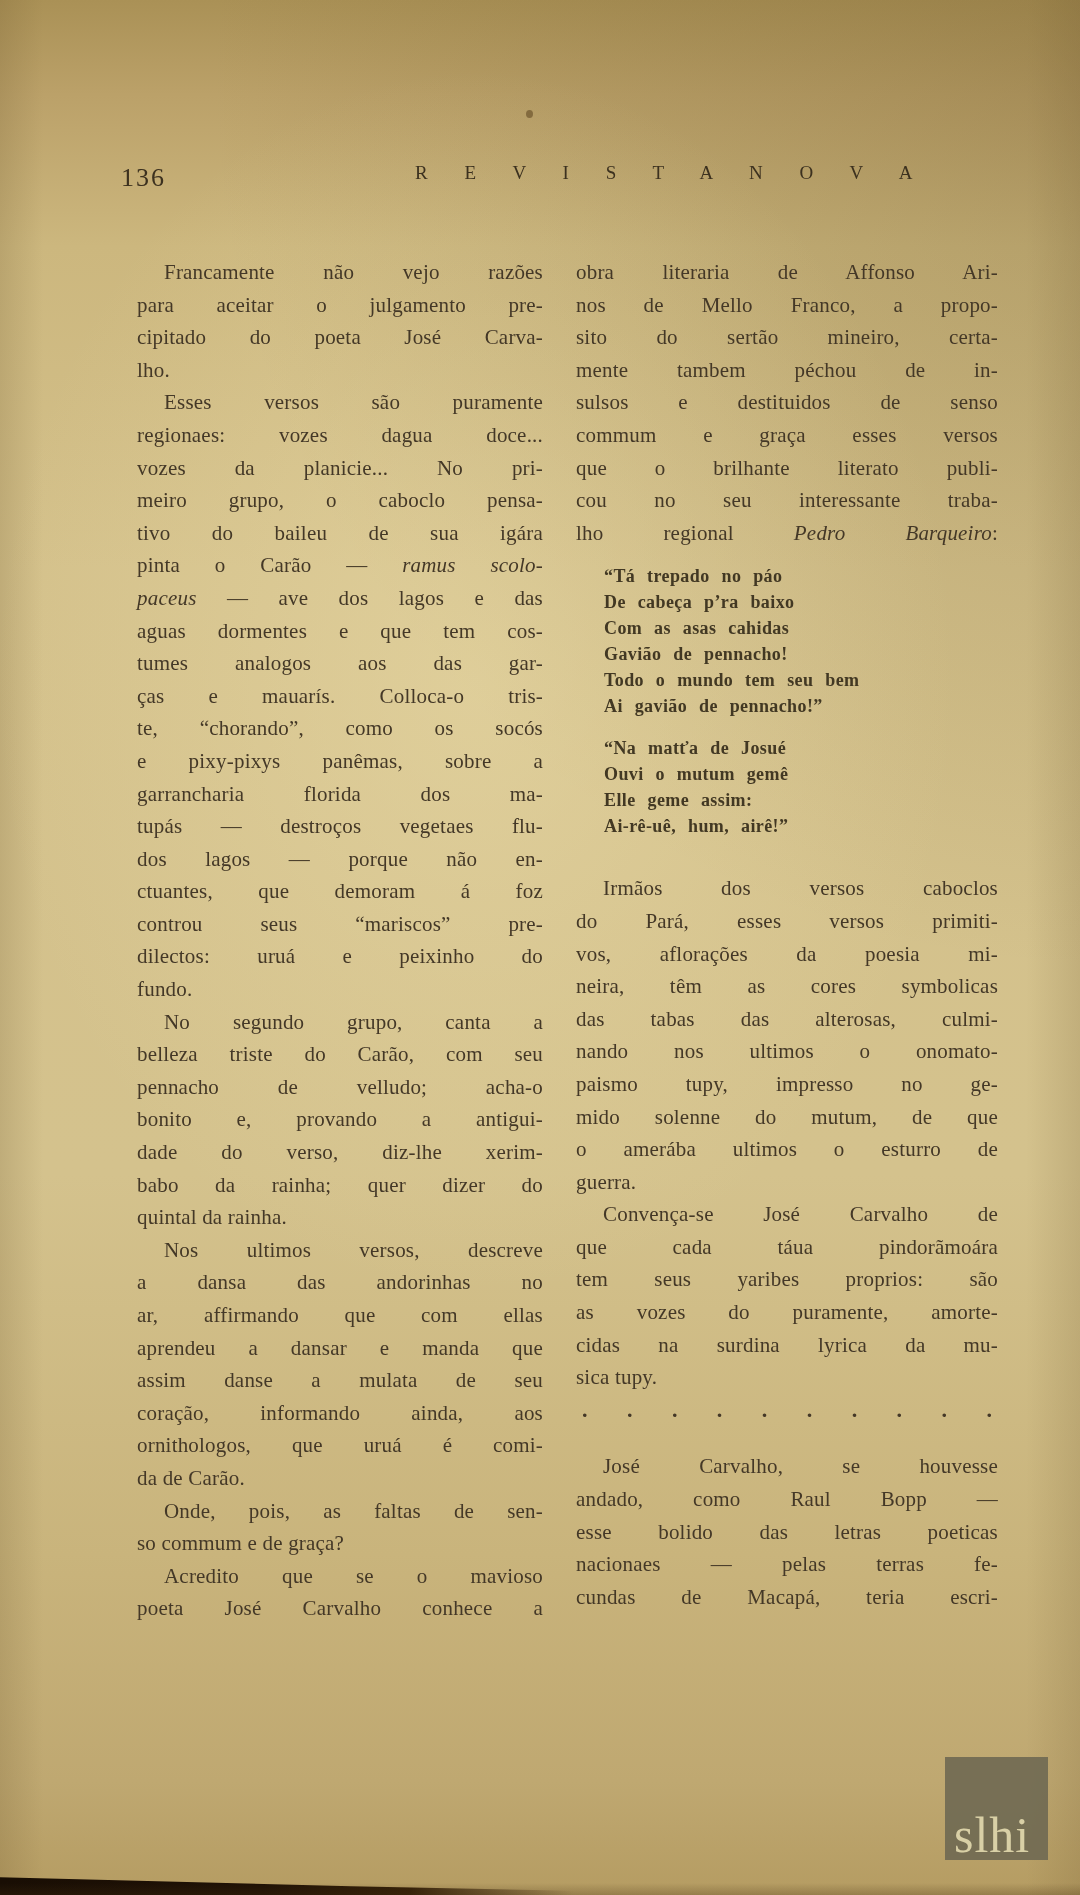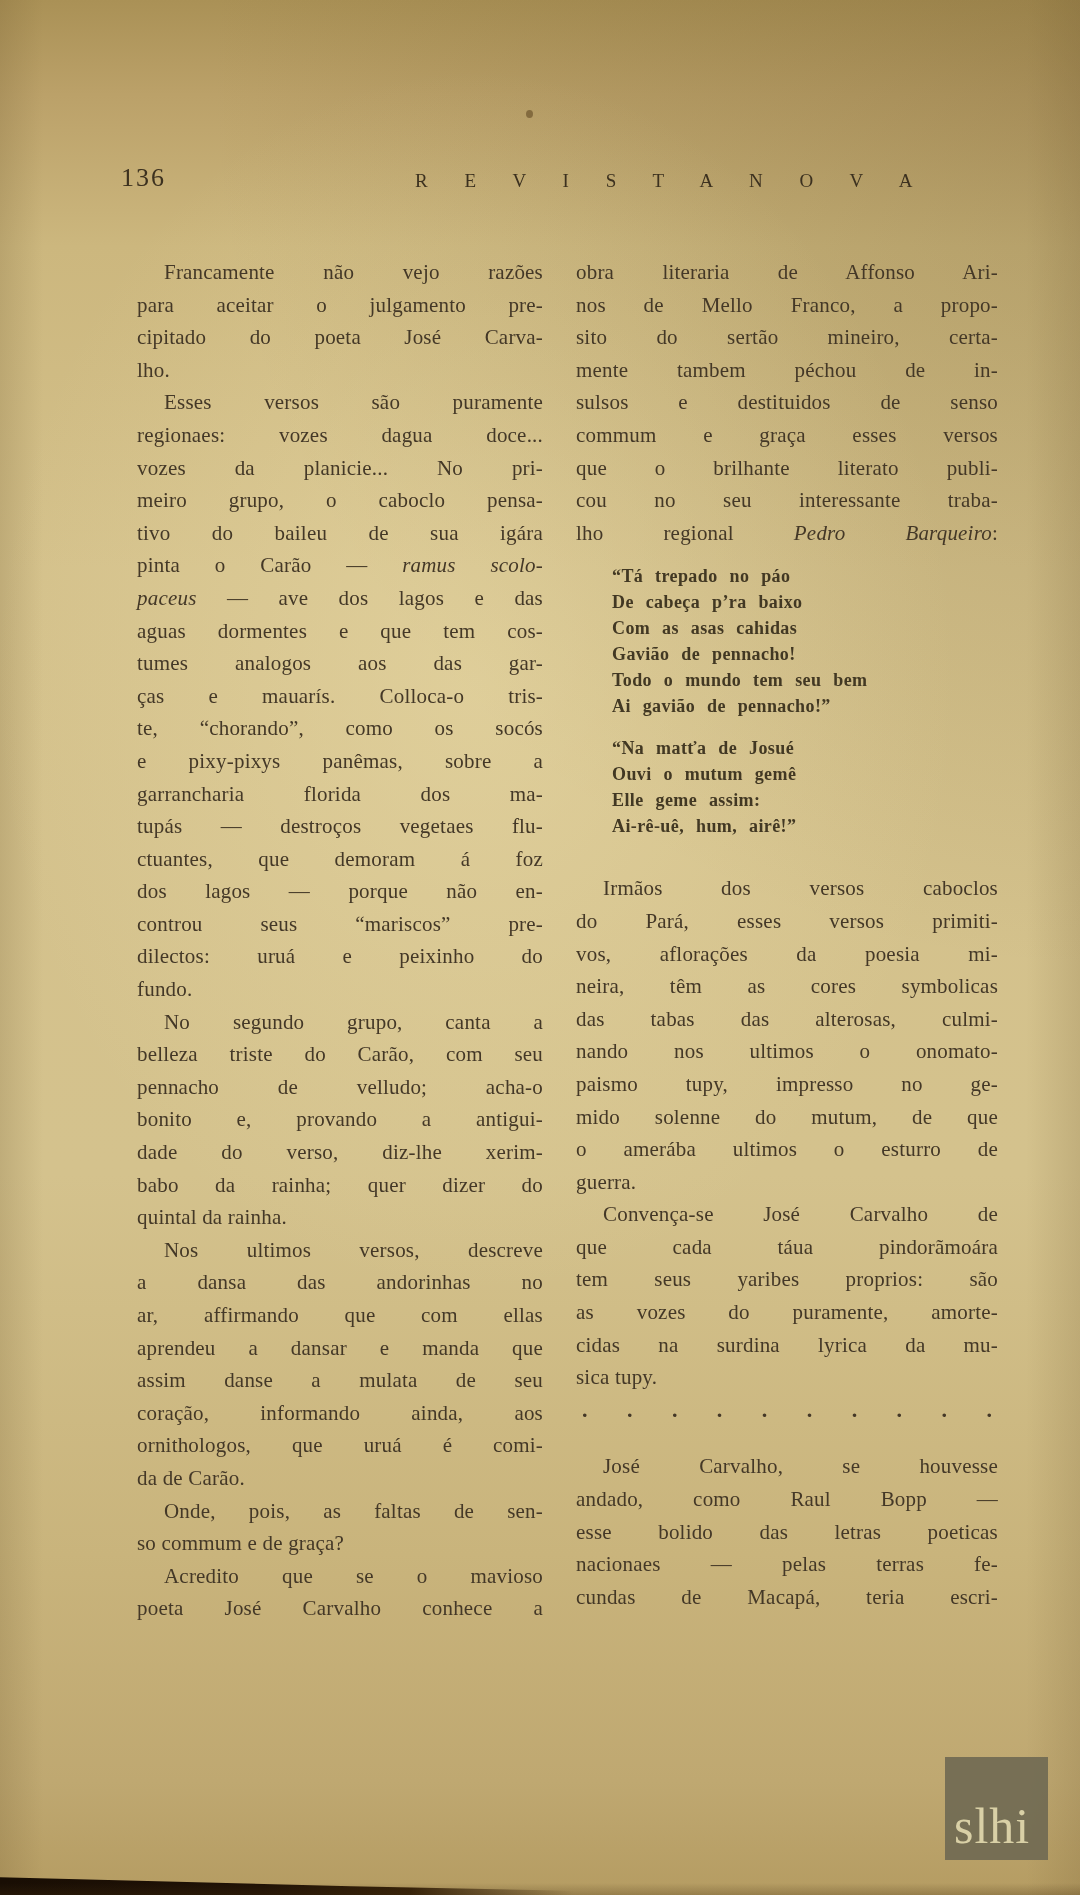--- a/index.html
+++ b/index.html
@@ -7,38 +7,38 @@
   .scan{
     position:relative;width:1080px;height:1895px;overflow:hidden;
     font-family:"Liberation Serif",serif;color:#453a26;
     background:
       radial-gradient(ellipse 62% 45% at 44% 36%, rgba(238,224,174,0.42), rgba(238,224,174,0) 72%),
       radial-gradient(circle at 102% 4%, rgba(108,86,40,0.28), rgba(108,86,40,0) 42%),
       linear-gradient(to right, rgba(108,86,45,0.20), rgba(108,86,45,0) 4%, rgba(108,86,45,0) 95%, rgba(108,86,45,0.18) 100%),
       linear-gradient(180deg,#aa9156 0%,#bba169 5%,#ccb77e 13%,#d4c18b 30%,#d4c28d 62%,#c9b47c 82%,#bfa871 94%,#b59c62 100%);
   }
   .header-num{position:absolute;left:121px;top:163px;font-size:26px;letter-spacing:2px;color:#3c311f}
-  .header-title{position:absolute;left:415px;top:170px;width:280px;text-align:center;
+  .header-title{position:absolute;left:415px;top:162px;width:280px;text-align:center;
     font-size:19px;letter-spacing:7px;word-spacing:18px;white-space:nowrap;color:#3c311f}
   .col{position:absolute;top:256px;font-size:21px;line-height:32.6px;text-align:justify;color:#443827}
   .col.c-left{left:137px;width:406px}
   .col.c-right{left:576px;width:422px}
   .ln{height:32.6px;text-align-last:justify;letter-spacing:0.2px;white-space:nowrap0}
   .ln.nj{text-align-last:left}
   .ln.ind{text-indent:27px}
-  .ln.poem{height:26px;line-height:26px;font-size:18px;margin-left:36px;
+  .ln.poem{height:26px;line-height:26px;font-size:18px;margin-left:28px;
     text-align:center;text-align-last:left;word-spacing:7px;letter-spacing:0.4px;
     font-weight:bold;color:#423823}
   .it{font-style:italic}
   .dots{display:flex;justify-content:space-between;align-items:center;height:32.6px;
     padding:0 6px;font-size:22px;font-weight:bold;color:#443827}
   .gap{width:100%}
   .watermark{position:absolute;left:945px;top:1757px;width:103px;height:103px;
     background:rgba(113,107,83,0.93);display:flex;align-items:flex-end;
-    padding:0 0 12px 9px;box-sizing:border-box}
+    padding:0 0 3px 9px;box-sizing:border-box}
   .watermark span{font-size:50px;line-height:44px;color:#d9d0a6;letter-spacing:1px}
   .edge-shadow{position:absolute;left:0;top:1869px;width:585px;height:26px;
     background:linear-gradient(to right,#190e04 0%,#1f1105 45%,#342008 70%,rgba(90,60,25,0) 98%);
     clip-path:polygon(0 32%,60% 66%,100% 85%,100% 100%,0 100%)}
   .bottom-shade{position:absolute;left:0;bottom:0;width:1080px;height:12px;
     background:linear-gradient(to bottom,rgba(70,48,18,0) 0,rgba(70,48,18,0.28) 100%)}
   .speck{position:absolute;left:526px;top:110px;width:7px;height:8px;border-radius:50%;
     background:rgba(110,86,45,0.7)}
 </style>
 </head>
@@ -60,22 +60,22 @@
       <div class="ln"><span>tivo do baileu de sua igára</span></div>
       <div class="ln"><span>pinta o Carão — </span><span class="it">ramus scolo-</span></div>
       <div class="ln"><span class="it">paceus</span><span> — ave dos lagos e das</span></div>
       <div class="ln"><span>aguas dormentes e que tem cos-</span></div>
       <div class="ln"><span>tumes analogos aos das gar-</span></div>
       <div class="ln"><span>ças e mauarís. Colloca-o tris-</span></div>
       <div class="ln"><span>te, “chorando”, como os socós</span></div>
       <div class="ln"><span>e pixy-pixys panêmas, sobre a</span></div>
       <div class="ln"><span>garrancharia florida dos ma-</span></div>
       <div class="ln"><span>tupás — destroços vegetaes flu-</span></div>
+      <div class="ln"><span>dos lagos — porque não en-</span></div>
       <div class="ln"><span>ctuantes, que demoram á foz</span></div>
-      <div class="ln"><span>dos lagos — porque não en-</span></div>
       <div class="ln"><span>controu seus “mariscos” pre-</span></div>
       <div class="ln"><span>dilectos: uruá e peixinho do</span></div>
       <div class="ln nj"><span>fundo.</span></div>
       <div class="ln ind"><span>No segundo grupo, canta a</span></div>
       <div class="ln"><span>belleza triste do Carão, com seu</span></div>
       <div class="ln"><span>pennacho de velludo; acha-o</span></div>
       <div class="ln"><span>bonito e, provando a antigui-</span></div>
       <div class="ln"><span>dade do verso, diz-lhe xerim-</span></div>
       <div class="ln"><span>babo da rainha; quer dizer do</span></div>
       <div class="ln nj"><span>quintal da rainha.</span></div>

